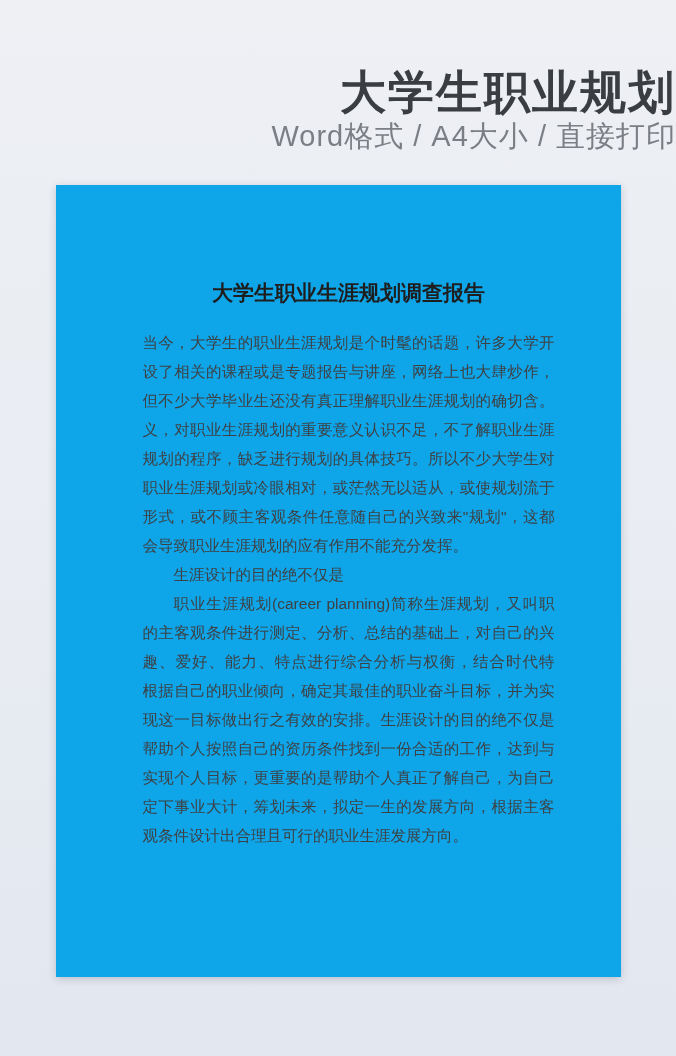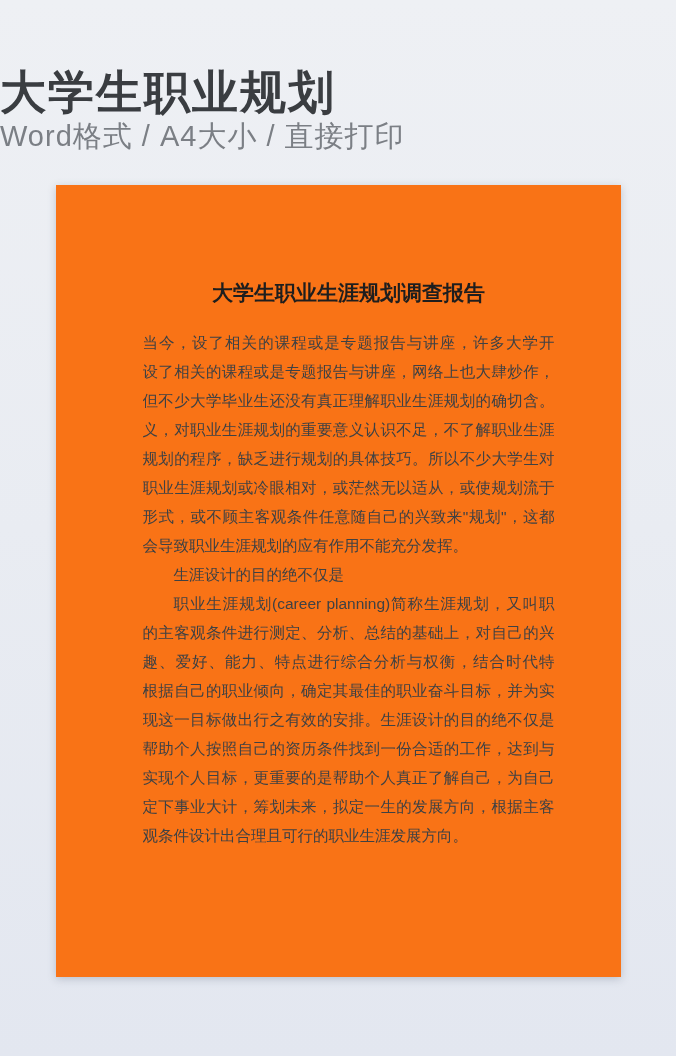--- a/index.html
+++ b/index.html
@@ -5,40 +5,40 @@
   html, body { margin: 0; padding: 0; }
   body {
     width: 676px;
     height: 1056px;
     background: linear-gradient(180deg, #eef0f4 0%, #e9ecf2 50%, #e3e7f0 100%);
     font-family: "Liberation Sans", "DejaVu Sans", sans-serif;
     overflow: hidden;
   }
   .header {
     padding-top: 64px;
-    text-align: left;
+    text-align: right;
   }
   .header-title {
     font-size: 46px;
     line-height: 56px;
     font-weight: 900;
     color: #3a3d41;
     letter-spacing: 2px;
   }
   .header-subtitle {
     font-size: 29px;
     line-height: 32px;
     color: #7b7f85;
     letter-spacing: 1px;
   }
   .page {
     width: 565px;
     height: 792px;
     margin: 33px auto 0 auto;
-    background: #f97316;
+    background: #0ea5e9;
     box-shadow: 0 2px 8px rgba(90, 100, 120, 0.30);
     box-sizing: border-box;
     padding: 93px 66px 0 87px;
   }
   .doc-title {
     font-family: "Liberation Serif", "DejaVu Serif", serif;
     font-size: 21px;
     line-height: 30px;
     font-weight: bold;
     color: #1e1e1e;
@@ -68,21 +68,21 @@
 <body>
 
 <div class="header">
   <div class="header-title">大学生职业规划</div>
   <div class="header-subtitle">Word格式 / A4大小 / 直接打印</div>
 </div>
 
 <div class="page">
   <div class="doc-title">大学生职业生涯规划调查报告</div>
   <div class="doc-body">
-      <div class="line just">当今，设了相关的课程或是专题报告与讲座，许多大学开</div>
+      <div class="line just">当今，大学生的职业生涯规划是个时髦的话题，许多大学开</div>
       <div class="line just">设了相关的课程或是专题报告与讲座，网络上也大肆炒作，</div>
       <div class="line just">但不少大学毕业生还没有真正理解职业生涯规划的确切含。</div>
       <div class="line just">义，对职业生涯规划的重要意义认识不足，不了解职业生涯</div>
       <div class="line just">规划的程序，缺乏进行规划的具体技巧。所以不少大学生对</div>
       <div class="line just">职业生涯规划或冷眼相对，或茫然无以适从，或使规划流于</div>
       <div class="line just">形式，或不顾主客观条件任意随自己的兴致来"规划"，这都</div>
       <div class="line last">会导致职业生涯规划的应有作用不能充分发挥。</div>
       <div class="line last indent">生涯设计的目的绝不仅是</div>
       <div class="line just indent">职业生涯规划(career planning)简称生涯规划，又叫职</div>
       <div class="line just">的主客观条件进行测定、分析、总结的基础上，对自己的兴</div>

